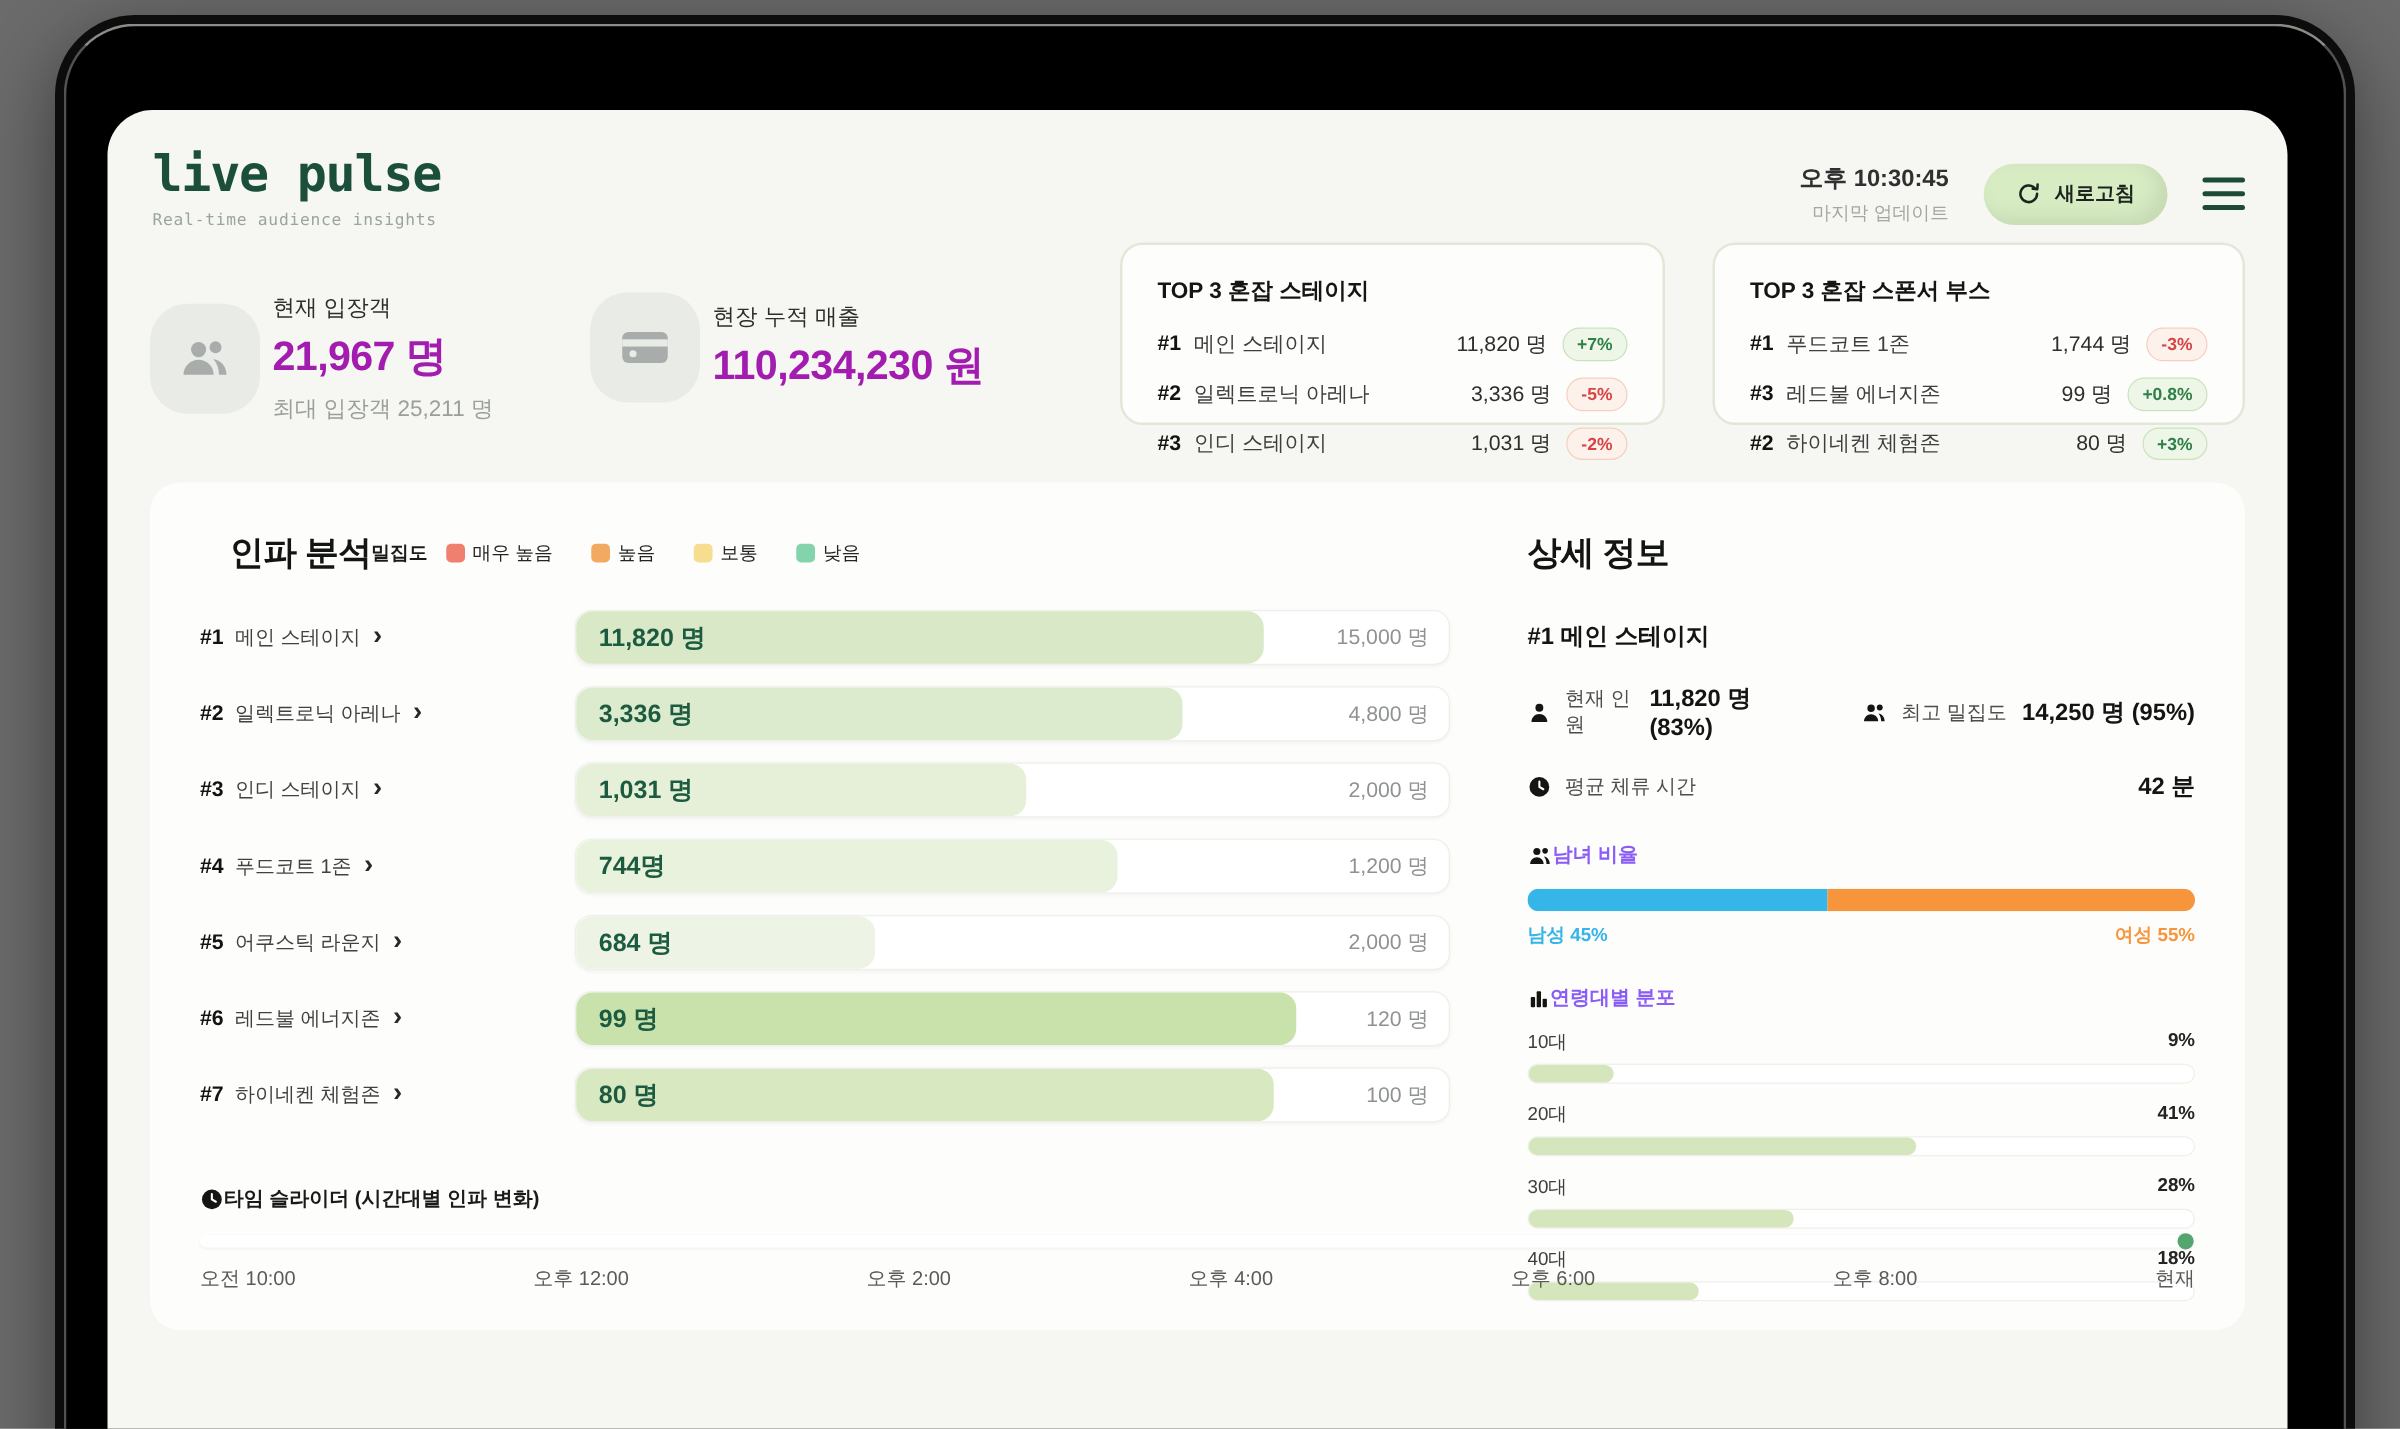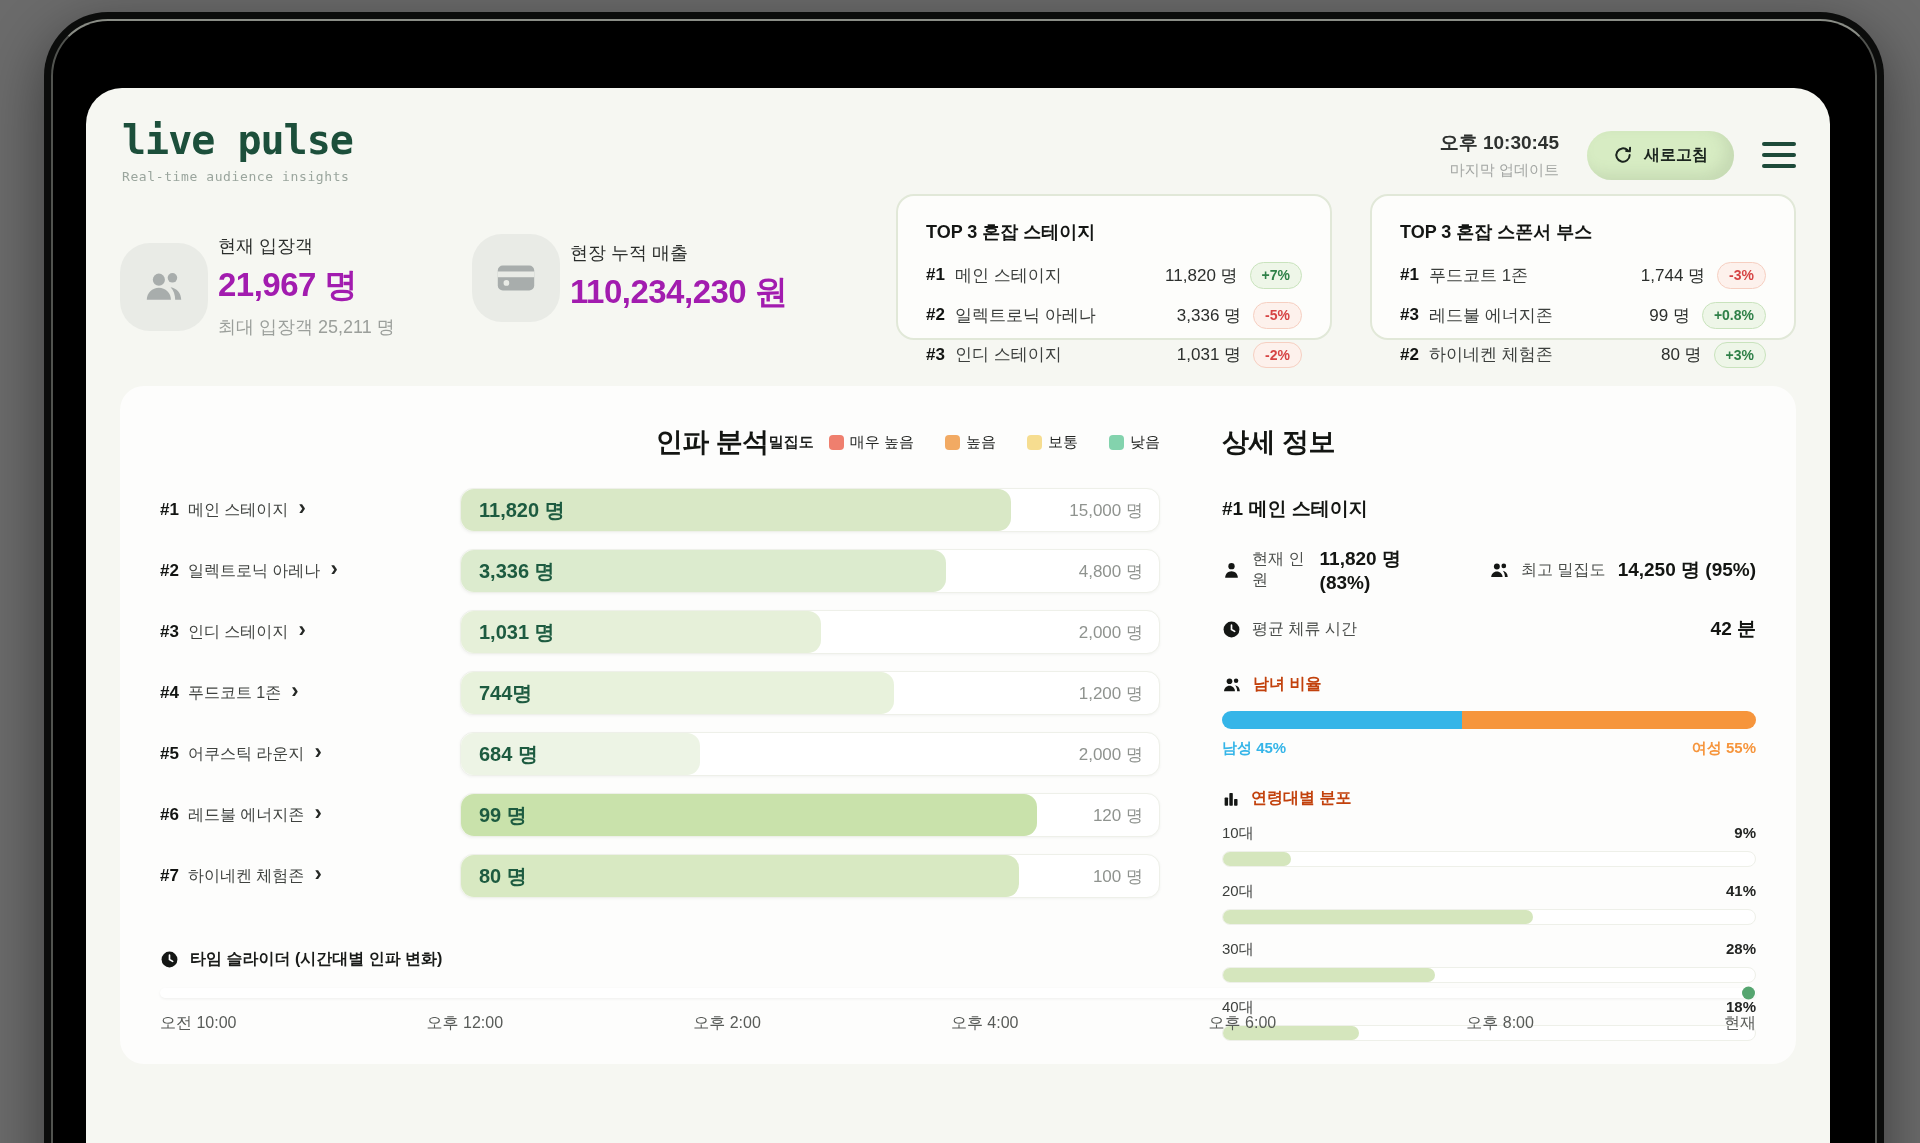--- a/index.html
+++ b/index.html
@@ -59,21 +59,21 @@
   .top-rank { font-weight:800; color:#121412; margin-right:10px; }
   .top-name { color:#3c3f3d; }
   .top-sp { flex:1; }
   .top-val { color:#2c2f2d; margin-right:12px; }
   .badge { font-size:14px; font-weight:700; padding:4px 11px; border-radius:999px; line-height:1.2; }
   .badge.up   { color:#2f8048; background:#eef6e8; border:1.5px solid #c9e3bd; }
   .badge.down { color:#d64444; background:#fdf1ec; border:1.5px solid #f6cfc1; }
   
   .main-card { position:relative; margin:46px 34px 0; height:678px; background:#fdfdfc; border-radius:24px; padding:38px 40px; display:flex; }
   .crowd-col { width:1000px; flex:none; }
-  .crowd-head { display:flex; align-items:center; justify-content:flex-end;margin-left:24px; }
+  .crowd-head { display:flex; align-items:center; justify-content:flex-start;margin-left:24px; }
   .section-title { font-size:27px; font-weight:800; color:#131512; letter-spacing:-.5px; }
   .legend { display:flex; align-items:center; gap:15px; }
   .legend-label { font-size:15px; font-weight:800; color:#1a1c1a; }
   .legend-item { display:flex; align-items:center; gap:6px; font-size:15px; color:#232523; }
   .sw { width:15px; height:15px; border-radius:4px; }
   .crowd-rows { margin-top:28px; display:flex; flex-direction:column; gap:17px; }
   .crowd-row { display:flex; align-items:center; height:44px; cursor:pointer; }
   .row-label { width:300px; flex:none; display:flex; align-items:center; font-size:17px; }
   .row-rank { font-weight:800; color:#121412; margin-right:9px; }
   .row-name { color:#3f423f; font-size:16px; }
@@ -82,32 +82,32 @@
   .fill { position:absolute; left:0; top:0; bottom:0; border-radius:13px; }
   .val-in { position:absolute; left:18px; top:50%; transform:translateY(-50%); font-size:20px; font-weight:800; color:#1d5b40; }
   .cap { position:absolute; right:16px; top:50%; transform:translateY(-50%); font-size:17px; color:#8f938f; }
   
   .detail-col { flex:1; margin-left:62px; }
   .detail-sub { margin-top:36px; font-size:19px; font-weight:800; color:#131512; }
   .info-row { display:flex; margin-top:24px; }
   .info-cell { flex:1; display:flex; align-items:center; gap:11px; }
   .info-label { font-size:16px; color:#4b4e4b; }
   .info-val { margin-left:auto; font-size:19px; font-weight:800; color:#131512; }
-  .sec-label { display:flex; align-items:center; gap:11px; margin-top:32px; font-size:16px; font-weight:700; color:#c2410c; }
+  .sec-label { display:flex; align-items:center; margin-top:32px; font-size:16px; font-weight:700; color:#8b5cf6; }
   .gender-bar { display:flex; margin-top:16px; height:18px; border-radius:10px; overflow:hidden; }
   .gender-labels { display:flex; justify-content:space-between; margin-top:10px; font-size:15px; font-weight:800; }
   .age-rows { margin-top:4px; }
   .age-row { margin-top:15px; }
   .age-head { display:flex; justify-content:space-between; font-size:15px; color:#3c3f3c; }
   .age-pct { font-weight:600; color:#232523; }
   .age-track { margin-top:8px; height:16px; background:#fff; border:1px solid #eef0e9; border-radius:9px; position:relative; }
   .age-fill { position:absolute; left:0; top:0; bottom:0; border-radius:9px; background:#d5e6bd; }
   
   .slider { position:absolute; left:40px; right:40px; bottom:30px; }
-  .slider-head { display:flex; align-items:center; gap:11px; font-size:16px; font-weight:700; color:#191b19;text-align:right; }
+  .slider-head { display:flex; align-items:center; font-size:16px; font-weight:700; color:#191b19;text-align:right; }
   .slider-track { margin-top:18px; height:10px; background:#fff; border-radius:6px; box-shadow:0 1px 3px rgba(0,0,0,.06); position:relative; cursor:pointer; }
   .slider-dot { position:absolute; right:1px; top:50%; transform:translateY(-50%); width:13px; height:13px; border-radius:50%; }
   .slider-labels { display:flex; justify-content:space-between; margin-top:15px; font-size:16px; color:#585b58; }
   .ic { flex:none; display:inline-flex; }
 </style>
 </head>
 <body>
 
 <div class="tablet">
   <div class="screen"></div>

